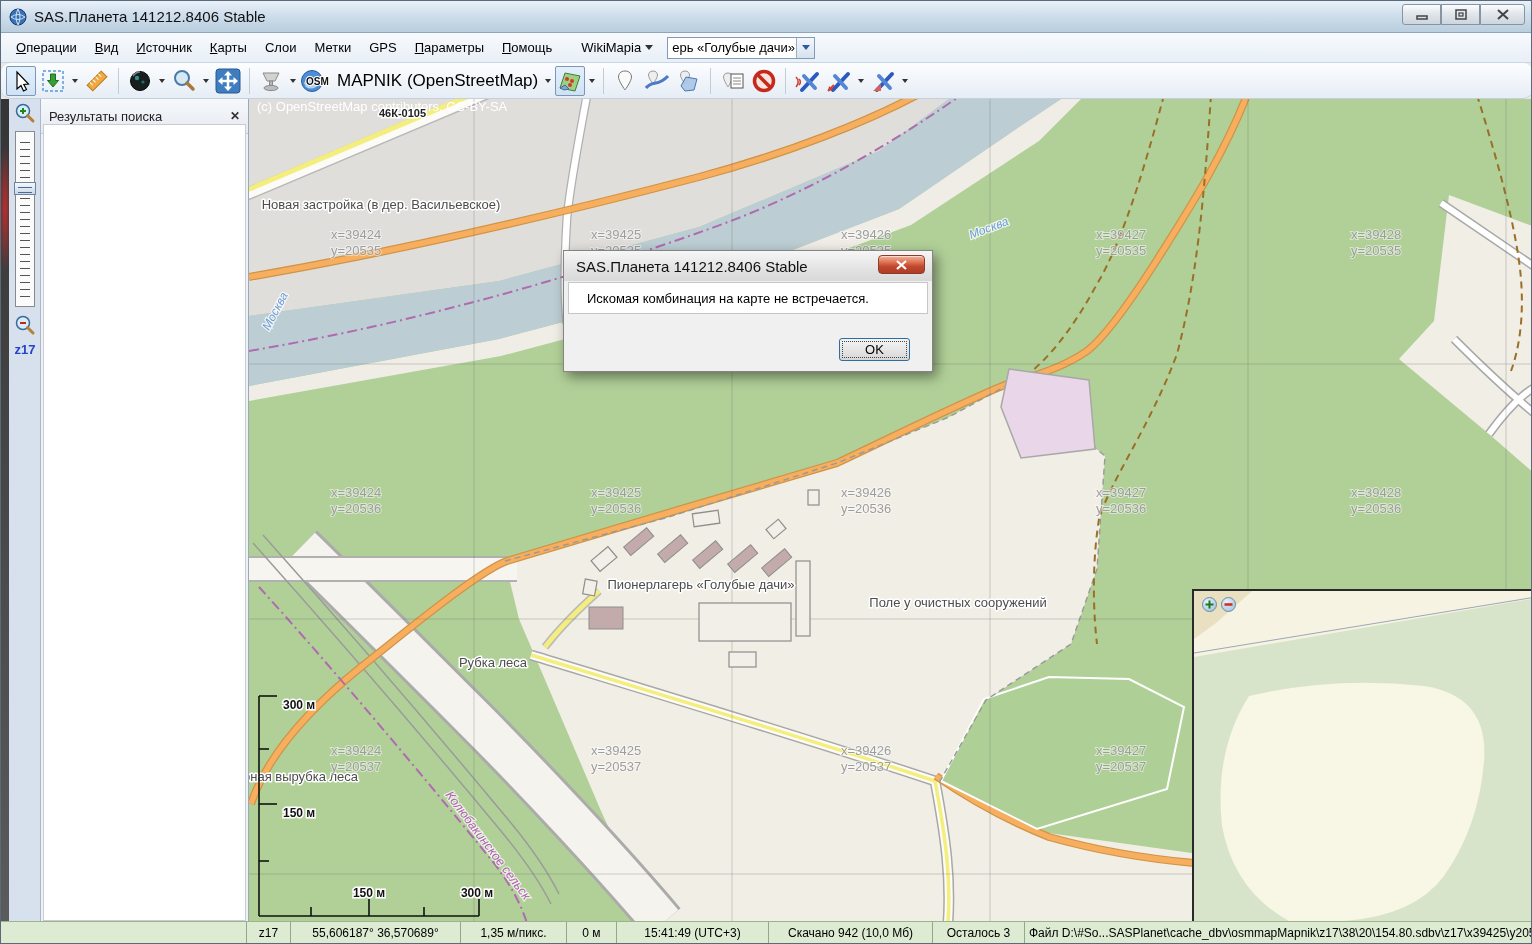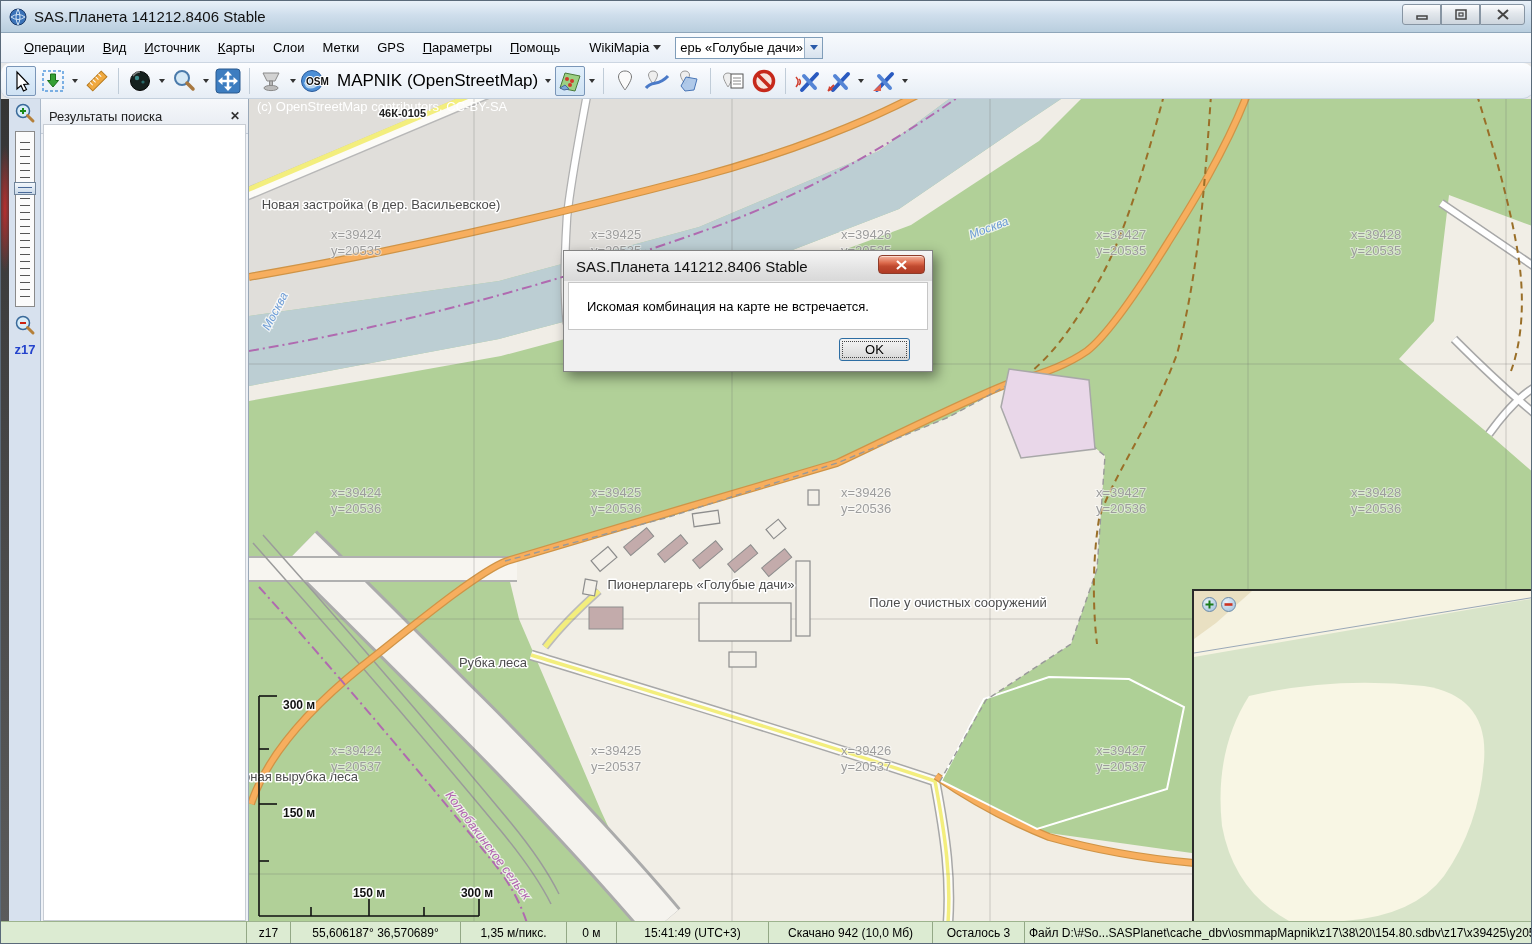--- a/index.html
+++ b/index.html
@@ -12,21 +12,21 @@
     display:flex; align-items:center; padding-left:8px; }
   .title-text { font-size:15px; color:#111; margin-left:7px; }
   .winbtns { position:absolute; right:8px; top:3px; display:flex; }
   .winbtn { width:39px; height:21px; border:1px solid #8795a3; background:linear-gradient(#fcfdfe,#e2e7ec 45%,#cdd5dd);
     display:flex; align-items:center; justify-content:center; }
   .winbtn:first-child { border-radius:3px 0 0 3px; }
   .winbtn:last-child { border-radius:0 3px 3px 0; width:45px; }
 
   .menubar { position:absolute; left:0; top:32px; width:1532px; height:30px;
     background:linear-gradient(#f7fafd,#e9eff7); border-bottom:1px solid #ccd6e2;
-    display:flex; align-items:center; padding-left:14px; font-size:13px; }
+    display:flex; align-items:center; padding-left:6px; font-size:13px; }
   .mi { display:inline-block; padding:4px 9px; color:#000; }
   .mi.u::first-letter { text-decoration:underline; }
   .wikimapia { display:flex; align-items:center; margin-left:14px; padding:4px 6px; }
   .caret { width:0; height:0; border-left:4px solid transparent; border-right:4px solid transparent;
     border-top:5px solid #333; margin-left:4px; display:inline-block; }
   .combo { margin-left:8px; width:148px; height:22px; border:1px solid #7f9db9; background:#fff;
     display:flex; align-items:center; }
   .combo-text { flex:1; font-size:13px; padding:0 4px; white-space:nowrap; overflow:hidden; }
   .combo-btn { width:18px; height:20px; background:linear-gradient(#f4f7fa,#d7e2ee); border-left:1px solid #9ab0c6;
     display:flex; align-items:center; justify-content:center; }
@@ -82,21 +82,21 @@
   .rl { font-size:11px; font-weight:bold; fill:#222; paint-order:stroke; stroke:#fff; stroke-width:3px; }
 
   
   .dialog { position:absolute; left:562px; top:249px; width:370px; height:122px; background:#f0f0f0;
     border:1px solid #848484; box-shadow:4px 5px 12px rgba(0,0,0,.45); z-index:40; }
   .dlg-title { position:relative; height:30px; background:linear-gradient(#f6f6f6,#e3e3e3 60%,#d8d8d8);
     display:flex; align-items:center; padding-left:12px; font-size:15px; color:#111; }
   .dlg-close { position:absolute; right:7px; top:4px; width:47px; height:19px; border-radius:4px;
     border:1px solid #8e3c2a; background:linear-gradient(#f3b5a0,#dd6b4d 40%,#c04a30 60%,#b03a24);
     box-shadow:inset 0 1px 0 rgba(255,230,220,.8); display:flex; align-items:center; justify-content:center; }
-  .dlg-body { position:absolute; left:4px; right:4px; top:31px; height:48px; background:#fff; border:1px solid #c6c6c6;
+  .dlg-body { position:absolute; left:4px; right:4px; top:31px; height:32px; background:#fff; border:1px solid #c6c6c6;
     display:flex; align-items:center; padding-left:18px; font-size:13px; color:#000; }
   .dlg-ok { position:absolute; right:22px; top:87px; width:71px; height:23px;
     background:linear-gradient(#f4f4f4,#e8e8e8 45%,#d5d5d5); border:1px solid #2d6da3; border-radius:3px;
     outline:1px dotted #444; outline-offset:-4px; font-size:13px; text-align:center; line-height:21px; }
 
   
   .minimap { position:absolute; left:1191px; top:588px; width:341px; height:334px; border:2px solid #2a2a2a;
     background:#f8f6e6; z-index:30; }
   .mm-btns { position:absolute; left:8px; top:6px; display:flex; gap:4px; z-index:5; }
   .mm-btn { width:15px; height:15px; border-radius:50%; border:1px solid #6a8aa8;

